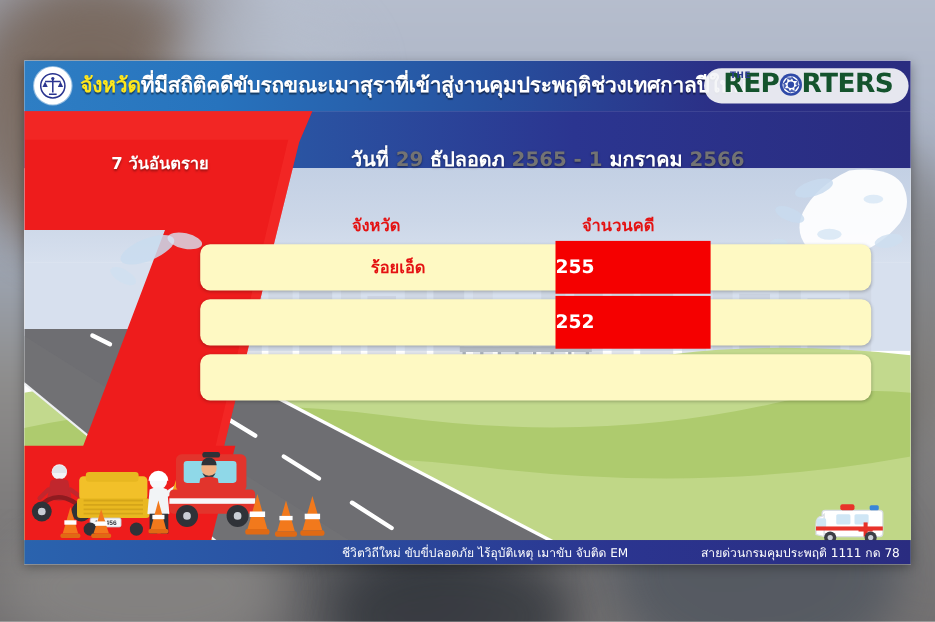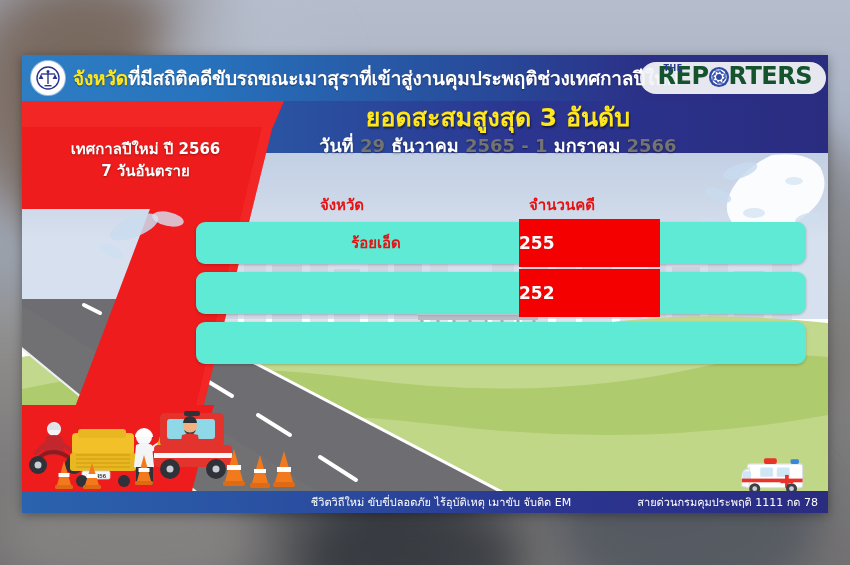--- a/index.html
+++ b/index.html
@@ -104,22 +104,22 @@
   
   .colhead{
     position:absolute;top:138px;font-size:15px;font-weight:bold;color:#e41212;
     text-align:center;
   }
   .colhead.prov{left:230px;width:180px;}
   .colhead.cnt{left:450px;width:180px;}
 
   
   .row{
-    position:absolute;left:174px;width:610px;height:42px;
-    background:#5eead4;border-radius:9px;
+    position:absolute;left:160px;width:610px;height:42px;
+    background:#fef9c3;border-radius:9px;
     box-shadow:0 1px 3px rgba(0,0,0,.22);
   }
   .row .rbadge{
     position:absolute;left:323px;top:-3px;width:141px;height:48px;
     background:#f50000;display:flex;align-items:center;justify-content:flex-start;
   }
   .row .rname{
     position:absolute;left:40px;top:0;width:280px;height:100%;
     display:flex;align-items:center;justify-content:center;
     font-size:15px;font-weight:bold;color:#e41212;
@@ -242,42 +242,40 @@
   </div>
 
   <div class="seven">
     <svg width="282" height="372" viewBox="0 0 282 372" xmlns="http://www.w3.org/2000/svg">
       <path d="M0 0 L262 0 L250 28 L165 372 L28 372 L128 108 L0 108 Z" fill="#ee1c1c"></path>
       <path d="M0 0 L262 0 L250 28 L165 372 L158 372 L240 26 L0 26 Z" fill="#f7332f" opacity=".45"></path>
     </svg>
   </div>
 
   <div class="fest">
-    <div class="l1">เทศกาลปีใหม่  ปี 2566</div>
     <div class="l2">7 วันอันตราย</div>
   </div>
 
   <svg class="splash" style="position:absolute;left:600px;top:96px;width:210px;height:110px;" viewBox="0 0 210 110" xmlns="http://www.w3.org/2000/svg">
     <path d="M150 4 Q120 18 108 42 Q100 60 112 74 Q126 88 150 82 Q178 74 196 52 Q208 34 198 16 Q186 0 150 4 Z" fill="#ffffff" opacity=".92"></path>
     <ellipse cx="118" cy="20" rx="18" ry="7" fill="#c8dbef" opacity=".85" transform="rotate(-18 118 20)"></ellipse>
     <ellipse cx="96" cy="44" rx="14" ry="6" fill="#c8dbef" opacity=".8" transform="rotate(22 96 44)"></ellipse>
     <ellipse cx="132" cy="62" rx="11" ry="5" fill="#d7e6f5" opacity=".85"></ellipse>
     <ellipse cx="172" cy="30" rx="9" ry="4" fill="#d7e6f5" opacity=".8"></ellipse>
     <ellipse cx="186" cy="68" rx="13" ry="6" fill="#cddff0" opacity=".8" transform="rotate(-12 186 68)"></ellipse>
     <ellipse cx="86" cy="70" rx="8" ry="4" fill="#cddff0" opacity=".7"></ellipse>
   </svg>
   <svg style="position:absolute;left:60px;top:150px;width:130px;height:80px;" viewBox="0 0 130 80" xmlns="http://www.w3.org/2000/svg">
     <ellipse cx="52" cy="22" rx="26" ry="10" fill="#c9dcee" opacity=".85" transform="rotate(-22 52 22)"></ellipse>
     <ellipse cx="86" cy="14" rx="16" ry="7" fill="#d6e5f4" opacity=".8" transform="rotate(12 86 14)"></ellipse>
     <ellipse cx="30" cy="46" rx="13" ry="6" fill="#cfe0f0" opacity=".75" transform="rotate(30 30 46)"></ellipse>
   </svg>
 
-  <div class="ylw">ยอดสะสมสูงสุด 3 อันดับ</div>
   <div class="dates">
-    <span>วันที่ </span><span class="num">29</span><span> ธันวาคม </span><span class="num">2565</span><span class="num"> - </span><span class="num">1</span><span> มกราคม </span><span class="num">2566</span>
+    <span>วันที่ </span><span class="num">29</span><span> ธัปลอดภ </span><span class="num">2565</span><span class="num"> - </span><span class="num">1</span><span> มกราคม </span><span class="num">2566</span>
   </div>
 
   <div class="colhead prov">จังหวัด</div>
   <div class="colhead cnt">จำนวนคดี</div>
 
   <div class="row" id="row0">
     <div class="rname">ร้อยเอ็ด</div>
     <div class="rbadge">
       <span class="rval">255</span>
     </div>

